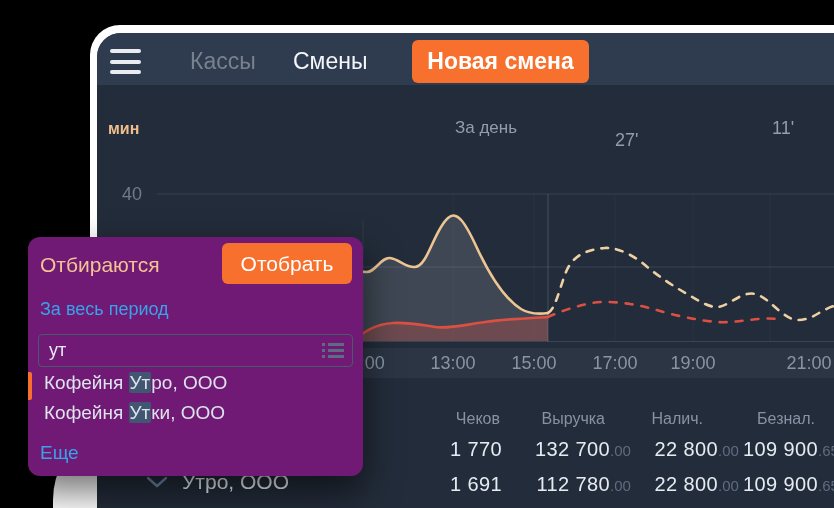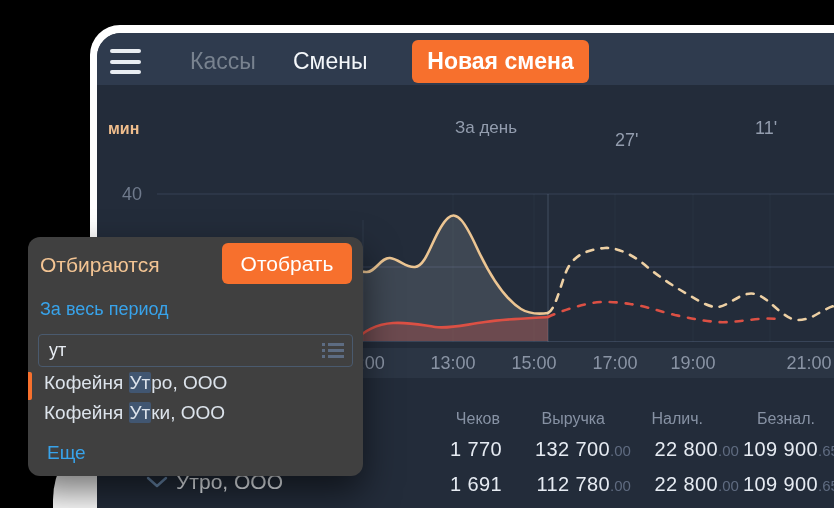--- a/index.html
+++ b/index.html
@@ -19,55 +19,55 @@
   #tab-kassy{left:190px;color:#78828F;}
   #tab-smeny{left:293px;color:#F4F7FA;}
   #new-shift-btn{position:absolute;left:412px;top:40px;width:177px;height:43px;background:#F7702D;border:none;border-radius:6px;
      color:#fff;font-size:23px;font-family:inherit;z-index:5;cursor:pointer;display:flex;align-items:center;justify-content:center;font-weight:bold;}
 
   
   .stat{position:absolute;z-index:5;font-size:17px;color:#939DAE;}
   #stat-unit{left:108px;top:120px;font-weight:bold;color:#F0BE8D;font-size:16px;}
   #stat-period{left:455px;top:118px;}
   #stat-v1{left:615px;top:130px;font-size:18px;}
-  #stat-v2{left:755px;top:118px;font-size:18px;}
+  #stat-v2{left:772px;top:118px;font-size:18px;}
 
   
   #y-tick{position:absolute;left:122px;top:184px;font-size:18px;color:#6F7A8C;z-index:5;}
   #chart{position:absolute;left:97px;top:160px;z-index:4;}
   #axis-strip{position:absolute;left:97px;top:348px;width:737px;height:30px;background:#2B3544;z-index:4;}
   .x-tick{position:absolute;top:353px;width:120px;text-align:center;font-size:18px;color:#8A94A5;z-index:5;}
 
   
   .thead-cell{position:absolute;top:410px;font-size:16px;color:#8792A4;z-index:5;}
   .trow-cell{position:absolute;font-size:20px;color:#E6EBF2;letter-spacing:.4px;z-index:5;white-space:nowrap;}
   .trow-cell .dec{position:absolute;left:100%;bottom:2px;font-size:15px;color:#5F6B80;letter-spacing:0;}
   .r1{top:438px;} .r2{top:473px;}
 
   
-  #expander{position:absolute;left:146px;top:470px;z-index:5;display:flex;align-items:center;gap:8px;cursor:pointer;}
+  #expander{position:absolute;left:146px;top:470px;z-index:5;display:flex;align-items:center;gap:14px;cursor:pointer;}
   #expander span{font-size:21px;color:#EDF1F6;}
 
   
-  #popup{position:absolute;left:28px;top:237px;width:335px;height:239px;background:#404040;border-radius:12px;
+  #popup{position:absolute;left:28px;top:237px;width:335px;height:239px;background:#701a75;border-radius:12px;
          box-shadow:0 16px 36px rgba(0,0,0,.55);z-index:20;text-decoration:underline;}
   #popup-title{position:absolute;left:12px;top:16px;font-size:21px;color:#F3C493;}
   #apply-btn{position:absolute;right:11px;top:6px;width:130px;height:41px;background:#F7702D;border:none;border-radius:6px;
      color:#fff;font-size:21px;font-family:inherit;cursor:pointer;display:flex;align-items:center;justify-content:center;}
   #period-link{position:absolute;left:12px;top:62px;font-size:18px;color:#38A3EA;cursor:pointer;}
   #search-box{position:absolute;left:10px;top:97px;width:313px;height:31px;border:1px solid #4A5A6E;border-radius:4px;}
   #search-input{position:absolute;left:0;top:0;width:100%;height:100%;background:transparent;border:none;outline:none;
      color:#E8EDF3;font-size:18px;font-family:inherit;padding:0 34px 0 10px;box-sizing:border-box;}
   #list-icon{position:absolute;right:8px;top:7px;cursor:pointer;}
   .result-item{position:absolute;left:0;width:100%;height:30px;cursor:pointer;}
   .result-item .txt{position:absolute;left:16px;top:2px;font-size:19px;color:#DCE3EB;white-space:pre;}
   .result-item .hl{background:#415671;border-radius:2px;padding:0 1px;}
   #item-0{top:133px;} #item-1{top:163px;padding-left:45px;}
   #item-0::before{content:"";position:absolute;left:0;top:2px;width:4px;height:28px;background:#F7702D;border-radius:0 2px 2px 0;}
-  #more-link{position:absolute;left:12px;top:205px;font-size:19px;color:#38A3EA;cursor:pointer;margin-left:7px;}
+  #more-link{position:absolute;left:12px;top:205px;font-size:19px;color:#38A3EA;cursor:pointer;}
 </style>
 </head>
 <body>
 
 <div id="stage">
 
   <div id="win-border"></div>
   <div id="bl-flare"></div>
   <div id="app-bg"></div>
 

